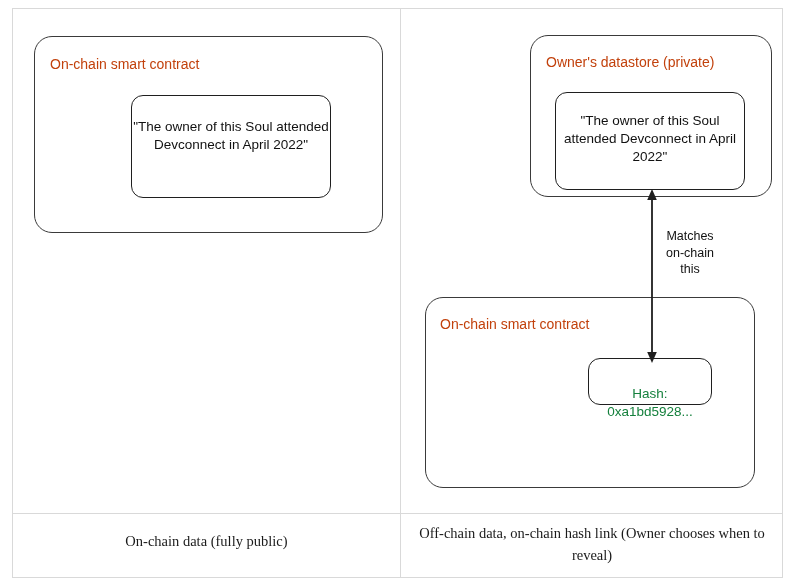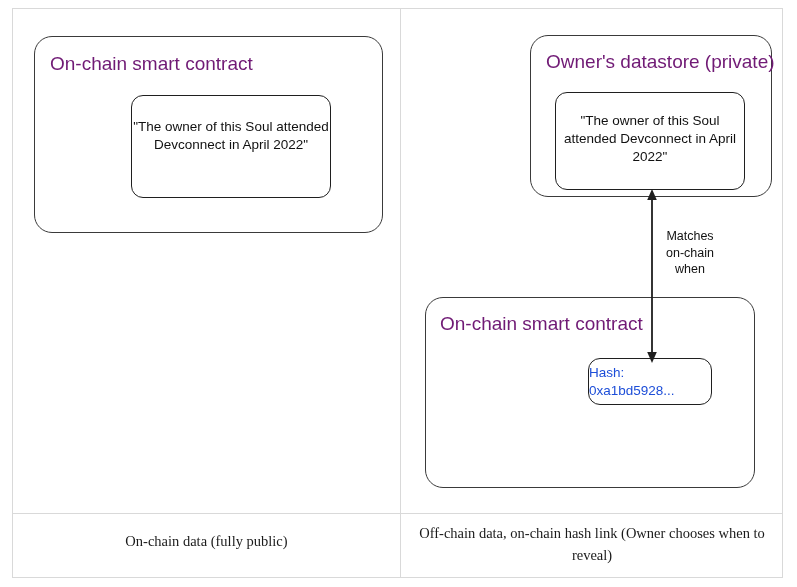--- a/index.html
+++ b/index.html
@@ -59,43 +59,45 @@
   .rbox-inner {
     position: absolute;
     box-sizing: border-box;
     border: 1.6px solid #1f1f1f;
     border-radius: 12px;
     background: #ffffff;
   }
 
   .box-title {
     position: absolute;
-    font-size: 19px;
+    font-size: 14px;
     line-height: 16px;
-    color: #701a75;
+    color: #c2410c;
     white-space: nowrap;
   }
 
   .quote-text {
     position: absolute;
     left: 0;
     right: 0;
     text-align: center;
     font-size: 13.5px;
     line-height: 18px;
     color: #111111;
   }
 
   .hash-text {
     position: absolute;
     left: 0;
     right: 0;
+    text-align: center;
     font-size: 13.5px;
     line-height: 18px;
-    color: #1d4ed8;
+    color: #15803d;
+    margin-top: 21px;
   }
 
   .arrow-label {
     position: absolute;
     font-size: 12.5px;
     line-height: 16.5px;
     color: #111111;
     text-align: center;
     white-space: pre-line;
   }
@@ -149,19 +151,19 @@
   </div>
 
   <svg class="arrow-svg" style="left:639px; top:188px; width:26px; height:176px;" viewBox="0 0 26 176">
     <line x1="13" y1="8" x2="13" y2="168" stroke="#1f1f1f" stroke-width="1.8"></line>
     <polygon points="13,1 8.2,12 17.8,12" fill="#1f1f1f"></polygon>
     <polygon points="13,175 8.2,164 17.8,164" fill="#1f1f1f"></polygon>
   </svg>
 
   <div class="arrow-label" style="left:657px; top:228px; width:66px;">Matches
 on-chain
-when</div>
+this</div>
 
   <div class="caption" style="left:406px; top:522px; width:372px;">Off-chain data, on-chain hash link (Owner chooses when to reveal)</div>
 
   <div class="caption" style="left:13px; top:530px; width:387px;">On-chain data (fully public)</div>
 
 </div>
 
 </body></html>

